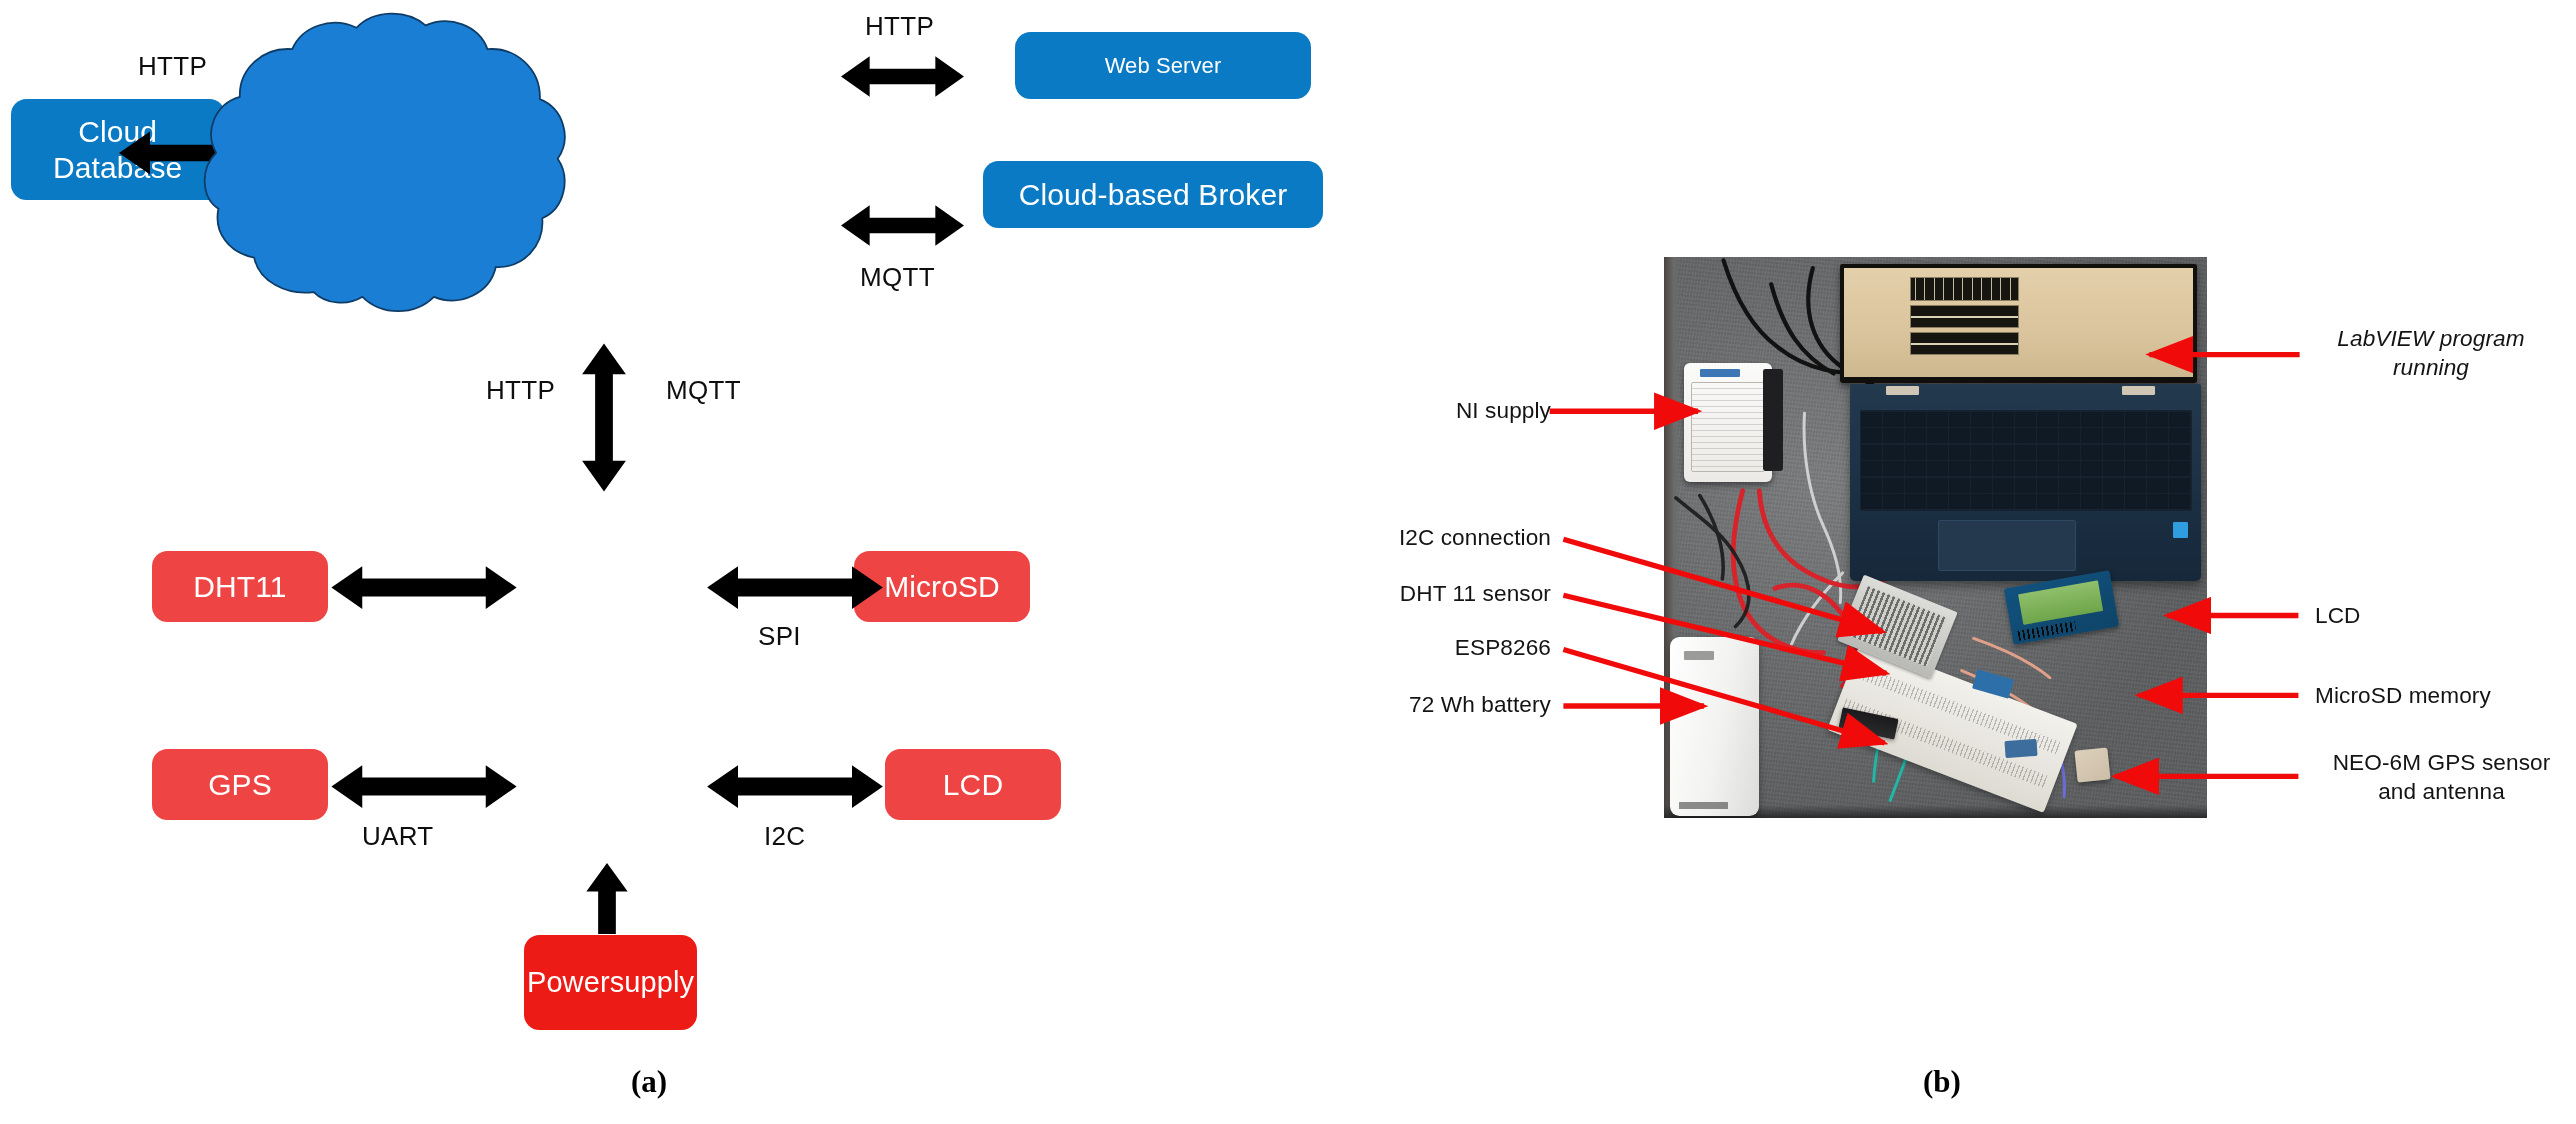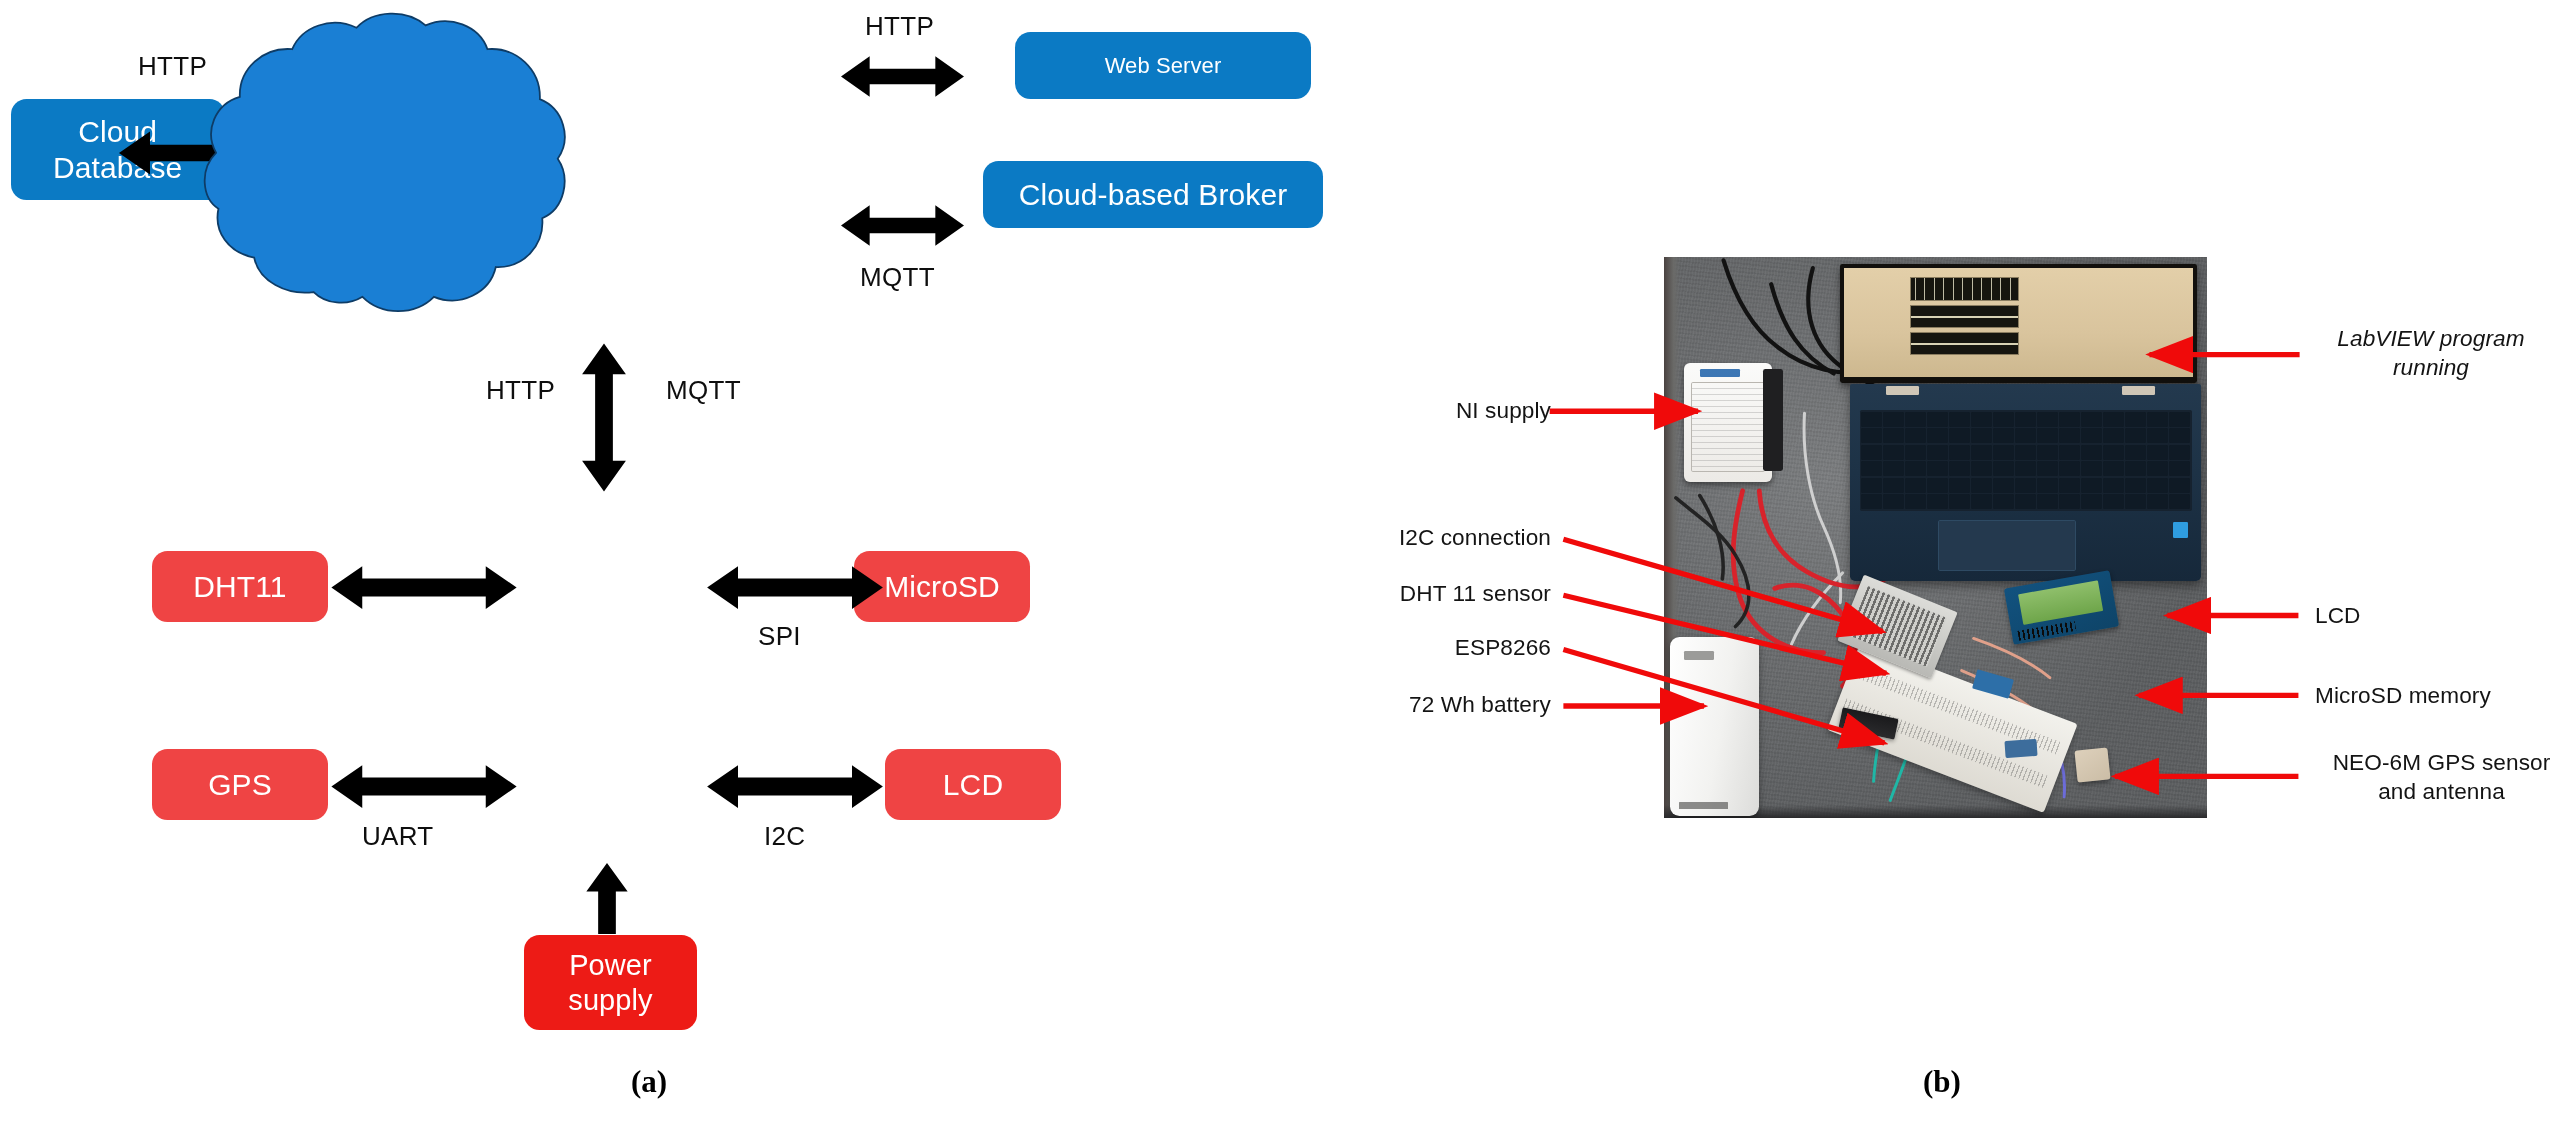--- a/index.html
+++ b/index.html
@@ -365,21 +365,21 @@
   </div>
   <svg class="arrow" style="left:707px;top:758px;" width="176" height="57" viewBox="0 0 296 96">
     <polygon fill="#000" points="0,48 52,12 52,33 244,33 244,12 296,48 244,84 244,63 52,63 52,84"></polygon>
   </svg>
   <div class="elabel" style="left:764px;top:821px;">I2C</div>
 
   <svg class="arrow" style="left:584px;top:863px;" width="46" height="71" viewBox="0 0 78 120">
     <polygon fill="#000" points="39,0 74,48 54,48 54,120 24,120 24,48 4,48"></polygon>
   </svg>
 
-  <div class="node red" style="left:524px;top:935px;width:173px;height:95px;font-size:29px;flex-direction:column;">
+  <div class="node red" style="left:524px;top:935px;width:173px;height:95px;font-size:29px;flex-direction:row;">
     <span>Power</span>
     <span>supply</span>
   </div>
 
   <div class="caption" style="left:631px;top:1064px;">(a)</div>
 </div>
 
 <div class="abs" style="left:1287px;top:0;width:1289px;height:1125px;">
 
   <div class="photo" style="left:377px;top:257px;width:543px;height:561px;">

